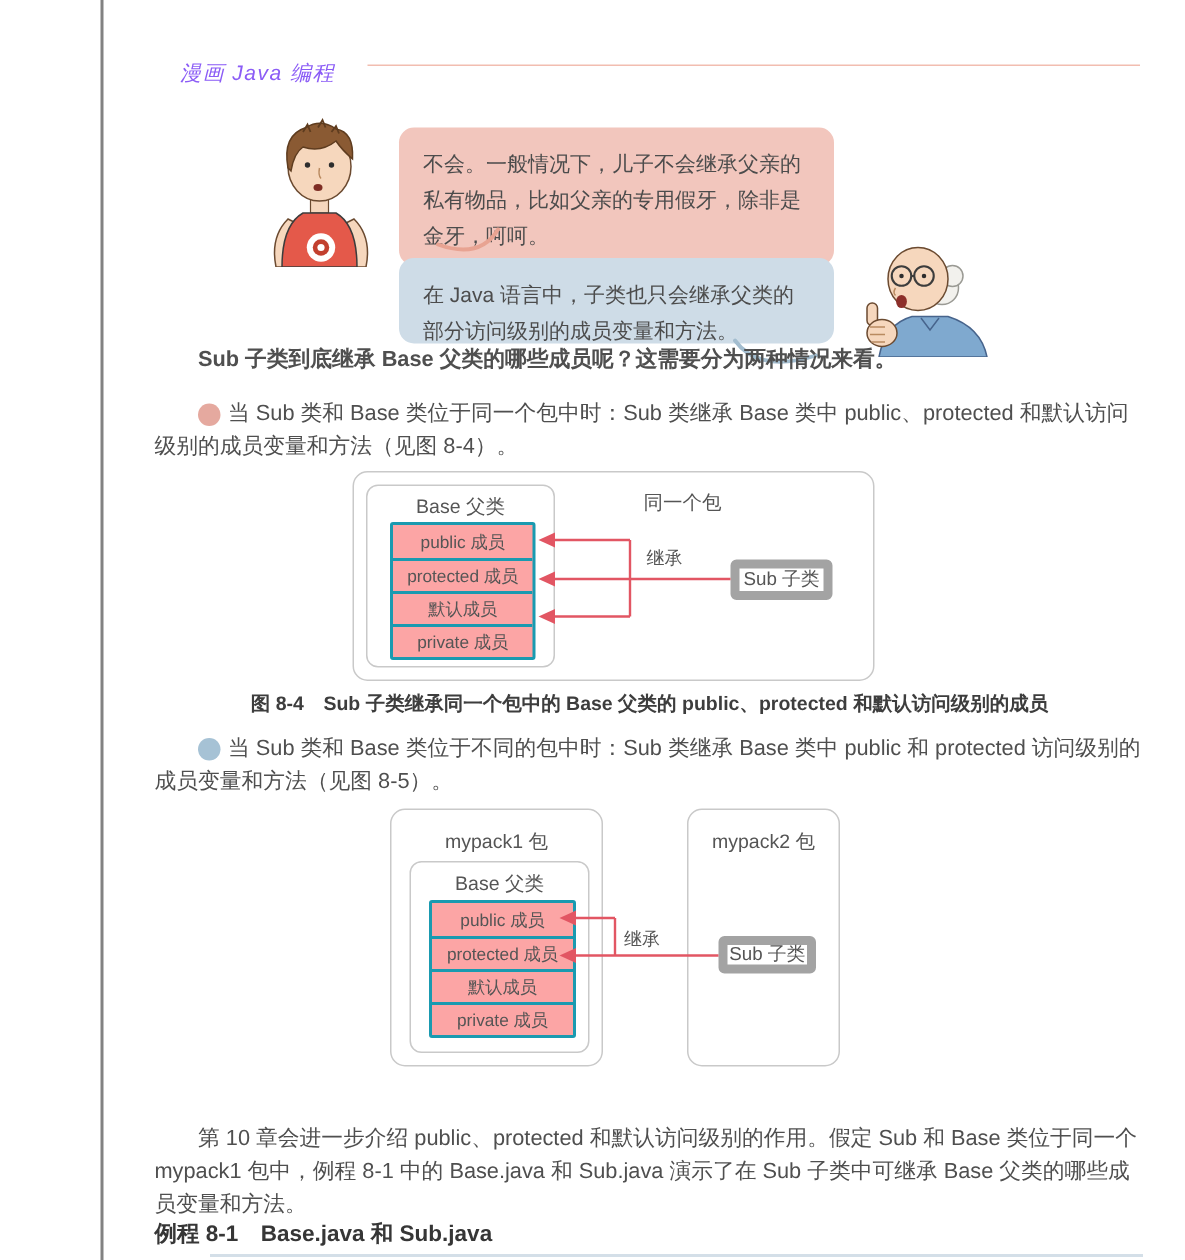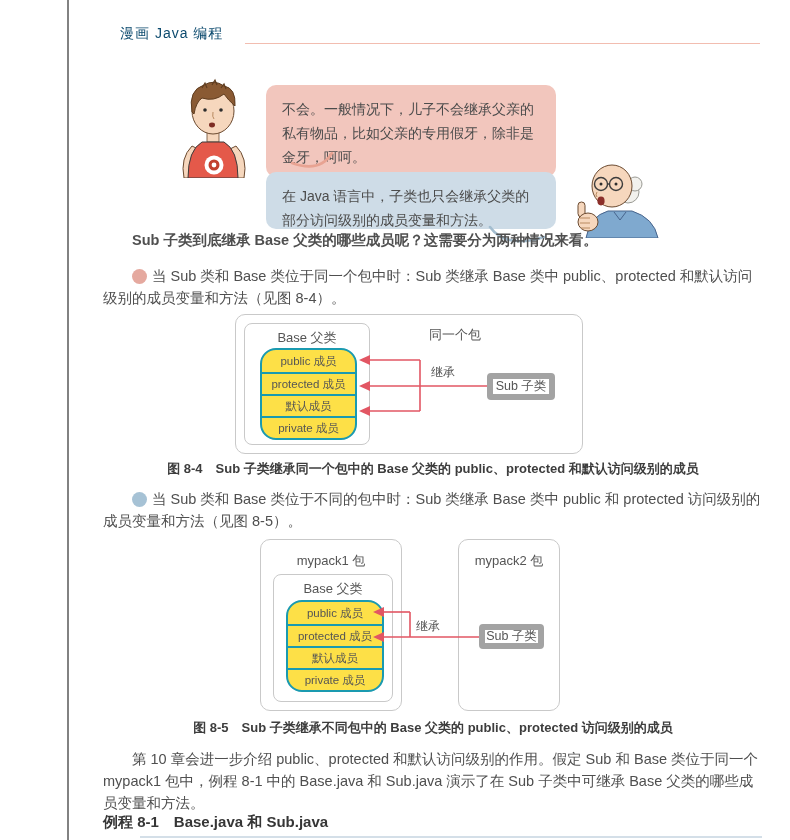--- a/index.html
+++ b/index.html
@@ -8,21 +8,21 @@
   #page {
     position:relative; width:790px; height:840px; background:#ffffff;
     overflow:hidden; color:#4e4e4e;
   }
   .abs { position:absolute; }
 
   
   #edge-line { left:67px; top:0; width:2px; height:840px; background:#828282; }
 
   
-  #header-title { left:120px; top:25px; font-size:14px; color:#0c4a6e; letter-spacing:1px; }
+  #header-title { left:120px; top:40px; font-size:14px; color:#8b5cf6; letter-spacing:1px;font-style:italic; }
   #header-rule { left:245px; top:43px; width:515px; height:1px; background:#f2bdb0; }
 
   
   .bubble { border-radius:10px; padding:12px 16px; font-size:14px; line-height:24px; color:#4c4c4c; }
   #bubble-boy { left:266px; top:85px; width:290px; height:92px; background:#f2c6bd; }
   #bubble-old { left:266px; top:172px; width:290px; height:57px; background:#cedce7; }
 
   
   .para { left:103px; width:662px; font-size:14.5px; line-height:22px; color:#4f4f4f; }
   .indent { text-indent:2em; }
@@ -45,21 +45,21 @@
   #listing-heading { left:103px; top:813px; font-weight:bold; font-size:15px; color:#363636; }
   #bottom-rule { left:140px; top:836px; width:622px; height:2px; background:#d4dfe8; }
 
   
   .figure { position:absolute; }
   #figure-84 { left:235px; top:314px; width:348px; height:142px; }
   #figure-85 { left:237px; top:538px; width:348px; height:174px;text-decoration:underline; }
   .pkg-box { position:absolute; border:1.5px solid #c9c9c9; border-radius:10px; background:#ffffff; }
   .class-box { position:absolute; border:1.5px solid #c9c9c9; border-radius:8px; background:#ffffff; }
   .diagram-label { position:absolute; font-size:13px; color:#555555; white-space:nowrap; }
-  .member-stack { position:absolute; border:2px solid #1a9ab0; border-radius:16px; overflow:hidden; background:#fde047; }
+  .member-stack { position:absolute; border:2px solid #1a9ab0; border-radius:2px; overflow:hidden; background:#fca5a5; }
   .member-row { height:22px; display:flex; align-items:center; justify-content:center; font-size:11.5px; color:#555555; white-space:nowrap; }
   .member-row + .member-row { border-top:2px solid #1a9ab0; }
   .sub-box { position:absolute; border:6px solid #a3a3a3; border-radius:4px; background:#ffffff;
              display:flex; align-items:center; justify-content:center; font-size:12.5px; color:#555555; }
   .inherit-label { position:absolute; font-size:12px; color:#555555; }
   .arrow-overlay { position:absolute; left:0; top:0; pointer-events:none; }
 </style>
 </head>
 <body>
 
@@ -189,21 +189,20 @@
         <line x1="173" y1="74" x2="173" y2="99"></line>
       </g>
       <g fill="#e25663">
         <polygon points="136,74 147,69 147,79"></polygon>
         <polygon points="136,99 147,94 147,104"></polygon>
       </g>
     </svg>
     <div class="inherit-label" style="left:179px; top:80px;">继承</div>
   </div>
 
-  <div id="caption-85" class="abs caption">图 8-5　Sub 子类继承不同包中的 Base 父类的 public、protected 访问级别的成员</div>
 
   <div id="para-closing" class="abs para indent">第 10 章会进一步介绍 public、protected 和默认访问级别的作用。假定 Sub 和 Base 类位于同一个 mypack1 包中，例程 8-1 中的 Base.java 和 Sub.java 演示了在 Sub 子类中可继承 Base 父类的哪些成员变量和方法。</div>
 
   <div id="listing-heading" class="abs">例程 8-1　Base.java 和 Sub.java</div>
 
   <div id="bottom-rule" class="abs"></div>
 
 </div>
 
 </body></html>

